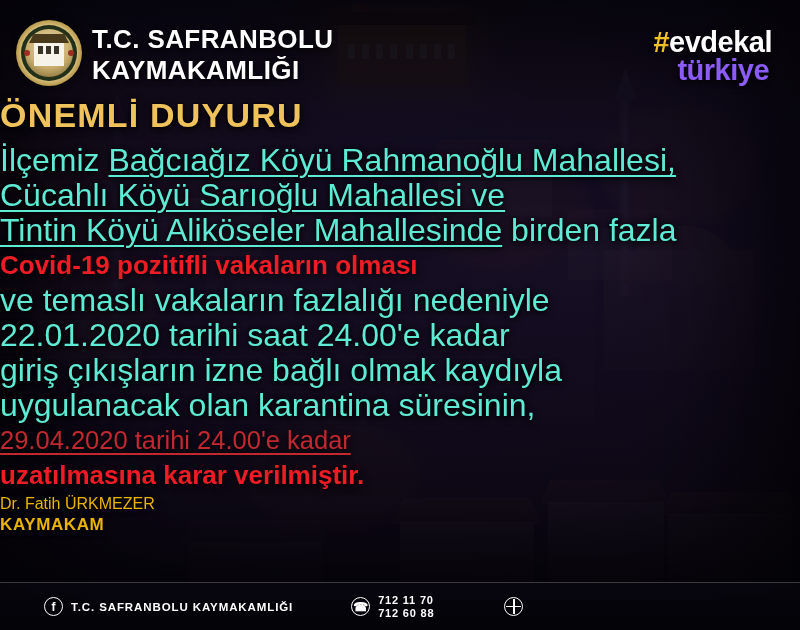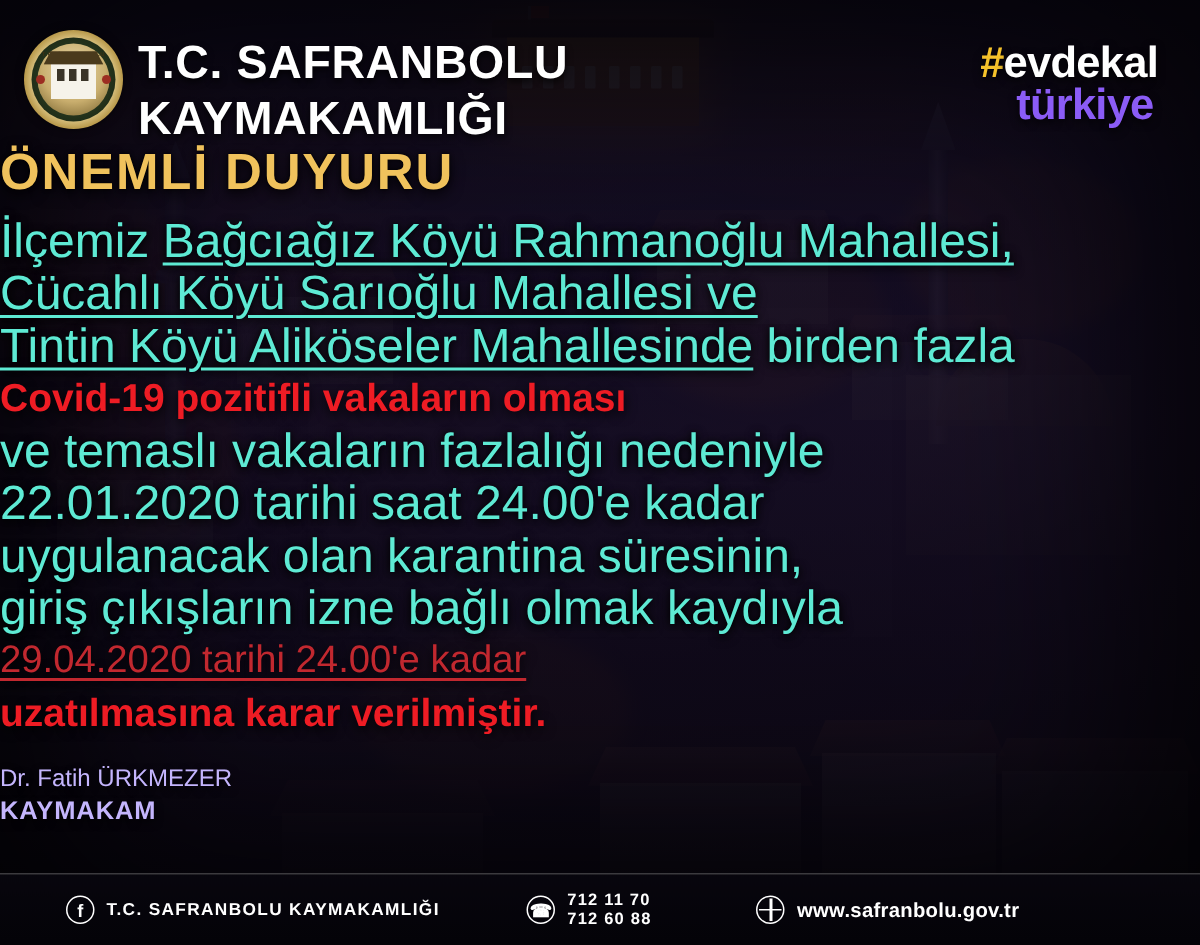--- a/index.html
+++ b/index.html
@@ -127,21 +127,21 @@
     background:#4a3a1c;clip-path:polygon(0 100%,12% 0,88% 0,100% 100%);
   }
   .logo .hutwin{position:absolute;top:4px;width:5px;height:8px;background:#3a3428;}
   .logo .dot{position:absolute;top:50%;width:6px;height:6px;margin-top:-3px;border-radius:50%;background:#9c2d22;}
   .logo .micro{
     position:absolute;left:0;right:0;top:8px;text-align:center;
     font-size:4px;letter-spacing:.4px;color:#3c3114;font-weight:bold;
   }
   .org{
     position:absolute;left:92px;top:24px;color:#ffffff;
-    font-weight:bold;font-size:31px;line-height:1.18;letter-spacing:.4px;
+    font-weight:bold;font-size:26px;line-height:1.18;letter-spacing:.4px;
     text-shadow:0 2px 5px rgba(0,0,0,.85);
   }
   .hashtag{
     position:absolute;right:28px;top:28px;text-align:left;line-height:.98;
     text-shadow:0 2px 6px rgba(0,0,0,.8);
   }
   .hashtag .l1{font-size:29px;font-weight:bold;letter-spacing:-.5px;white-space:nowrap;}
   .hashtag .l2{font-size:29px;font-weight:bold;letter-spacing:-.5px;white-space:nowrap;padding-left:24px;}
   .hsym{color:#f5c22b;}
   .hwhite{color:#ffffff;}
@@ -163,21 +163,21 @@
   .line.red{
     color:#ee1c24;font-weight:bold;font-size:26px;
     text-shadow:0 2px 8px rgba(0,0,0,.95);
   }
   .line.reddark{
     color:#c1282f;font-weight:normal;font-size:25.5px;
     text-shadow:0 2px 8px rgba(0,0,0,.95);
   }
   .line.reddark .u{text-decoration:underline;text-underline-offset:4px;text-decoration-thickness:1.5px;}
   .sign{
-    margin-top:16px;color:#c4b5fd;font-size:16px;line-height:21px;
+    color:#eab308;font-size:16px;line-height:21px;
     text-shadow:0 2px 6px rgba(0,0,0,.9);
   }
   .sign .role{font-weight:bold;font-size:17px;letter-spacing:.6px;}
 
   
   .footer{
     position:absolute;left:0;bottom:0;width:100%;height:48px;
     background:linear-gradient(180deg,rgba(8,6,14,.90),rgba(4,3,8,.96));
     border-top:1px solid rgba(255,255,255,.22);
     display:flex;align-items:center;
@@ -287,23 +287,23 @@
     <div class="line"><span class="u">Cücahlı Köyü Sarıoğlu Mahallesi ve</span></div>
 
     <div class="line"><span class="u">Tintin Köyü Aliköseler Mahallesinde</span><span> birden fazla</span></div>
 
     <div class="line red">Covid-19 pozitifli vakaların olması</div>
 
     <div class="line">ve temaslı vakaların fazlalığı nedeniyle</div>
 
     <div class="line">22.01.2020 tarihi saat 24.00'e kadar</div>
 
+    <div class="line">giriş çıkışların izne bağlı olmak kaydıyla</div>
+
     <div class="line">uygulanacak olan karantina süresinin,</div>
-
-    <div class="line">giriş çıkışların izne bağlı olmak kaydıyla</div>
 
     <div class="line reddark"><span class="u">29.04.2020 tarihi 24.00'e kadar</span></div>
 
     <div class="line red">uzatılmasına karar verilmiştir.</div>
 
     <div class="sign">
       <div>Dr. Fatih ÜRKMEZER</div>
       <div class="role">KAYMAKAM</div>
     </div>
   </div>
@@ -318,17 +318,16 @@
     <div class="fitem fb-ph">
       <span class="icn">☎</span>
       <span class="phonenums">
         <div>712 11 70</div>
         <div>712 60 88</div>
       </span>
     </div>
 
     <div class="fitem fb-web">
       <span class="icn globe"></span>
-      <span class="weburl">www.safranbolu.gov.tr</span>
     </div>
 
   </div>
 </div>
 
 </body></html>

